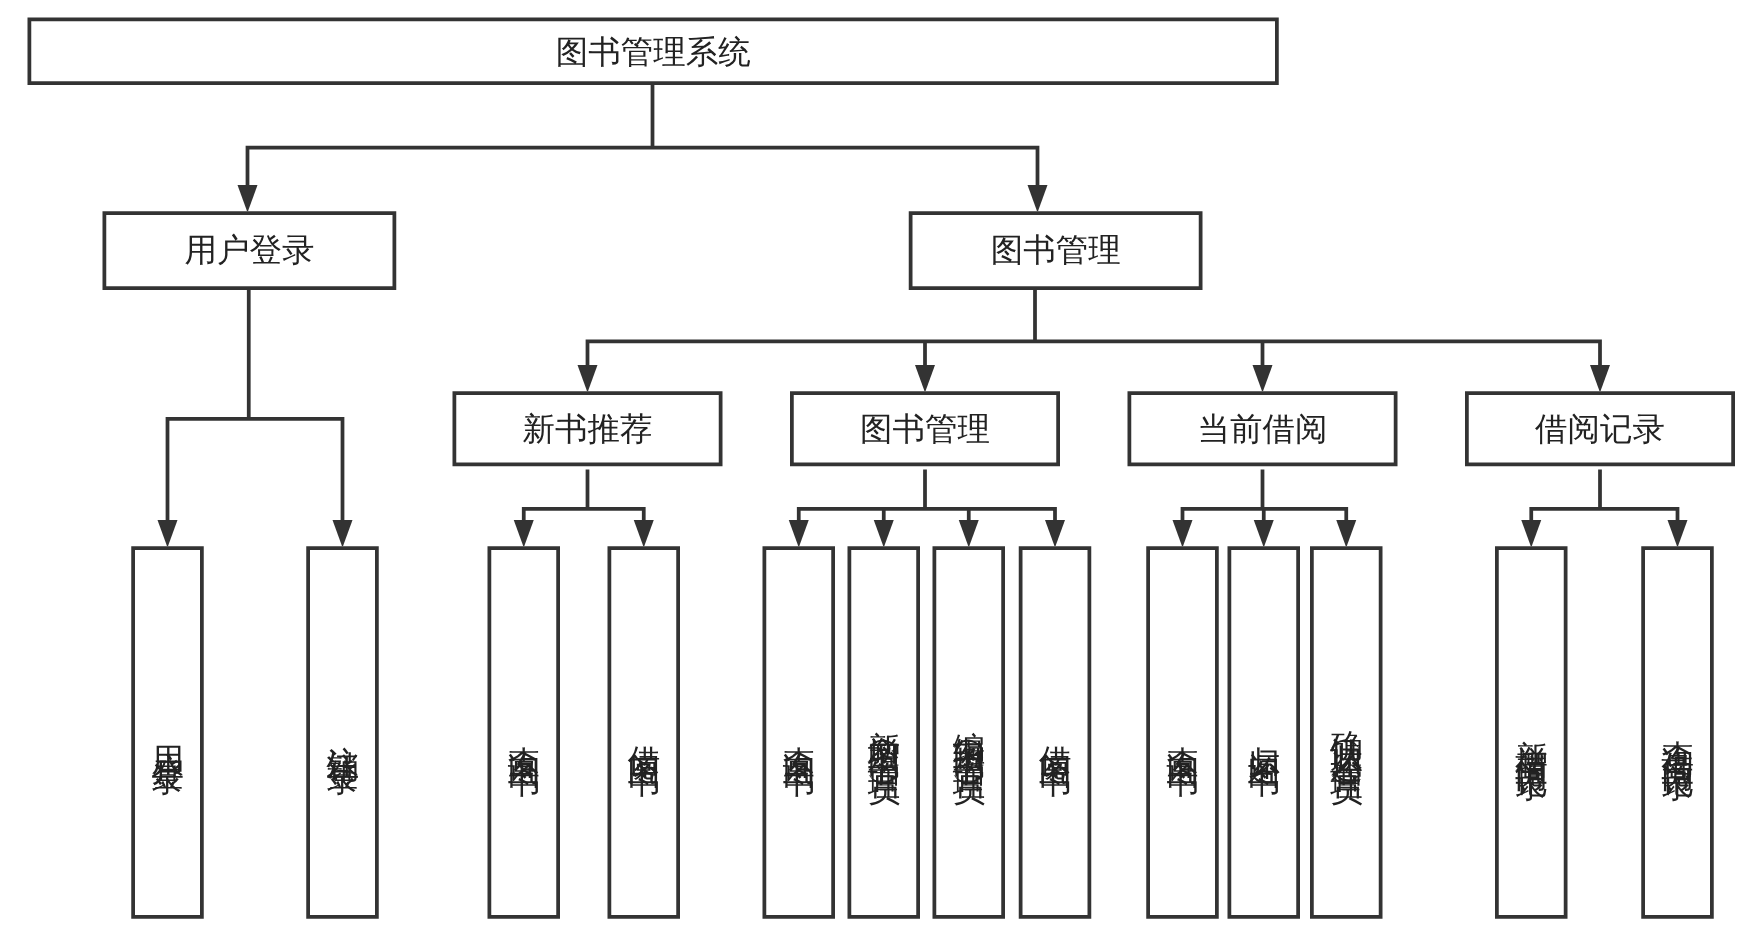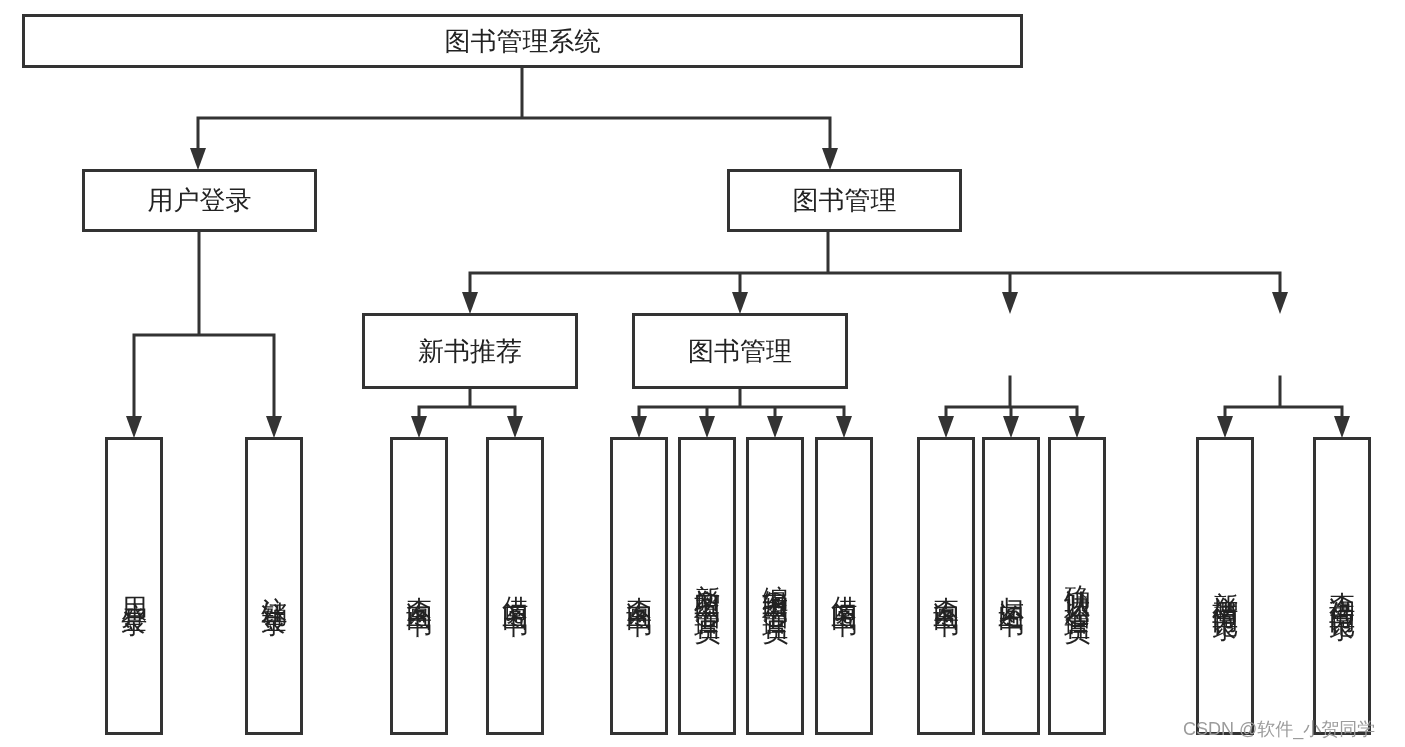--- a/index.html
+++ b/index.html
@@ -44,21 +44,21 @@
   .root-node {
     left: 22px; top: 14px;
     width: 1001px; height: 54px;
   }
   .l1-node {
     top: 169px;
     width: 235px; height: 63px;
   }
   .l2-node {
     top: 313px;
-    width: 216px; height: 76px;
+    width: 216px; height: 60px;
   }
   .leaf {
     position: absolute;
     top: 437px;
     width: 58px; height: 298px;
     box-sizing: border-box;
     border: 3px solid var(--line);
     background: var(--background);
     display: flex;
     align-items: center;
@@ -140,20 +140,26 @@
   <div class="node l1-node" style="left:727px">
     <span>图书管理</span>
   </div>
 
   <div class="node l2-node" style="left:362px">
     <span>新书推荐</span>
   </div>
   <div class="node l2-node" style="left:632px">
     <span>图书管理</span>
   </div>
+  <div class="node l2-node" style="left:902px">
+    <span>当前借阅</span>
+  </div>
+  <div class="node l2-node" style="left:1172px">
+    <span>借阅记录</span>
+  </div>
 
   <div class="leaf" style="left:105px">
     <span>用户登录</span>
   </div>
   <div class="leaf" style="left:245px">
     <span>注销登录</span>
   </div>
 
   <div class="leaf" style="left:390px">
     <span>查询图书</span>
@@ -185,15 +191,14 @@
     <span>确认归还（管理员）</span>
   </div>
 
   <div class="leaf" style="left:1196px">
     <span>新增借阅记录</span>
   </div>
   <div class="leaf" style="left:1313px">
     <span>查询借阅记录</span>
   </div>
 
-  <div class="watermark">CSDN @软件_小贺同学</div>
 
 </div>
 
 </body></html>

